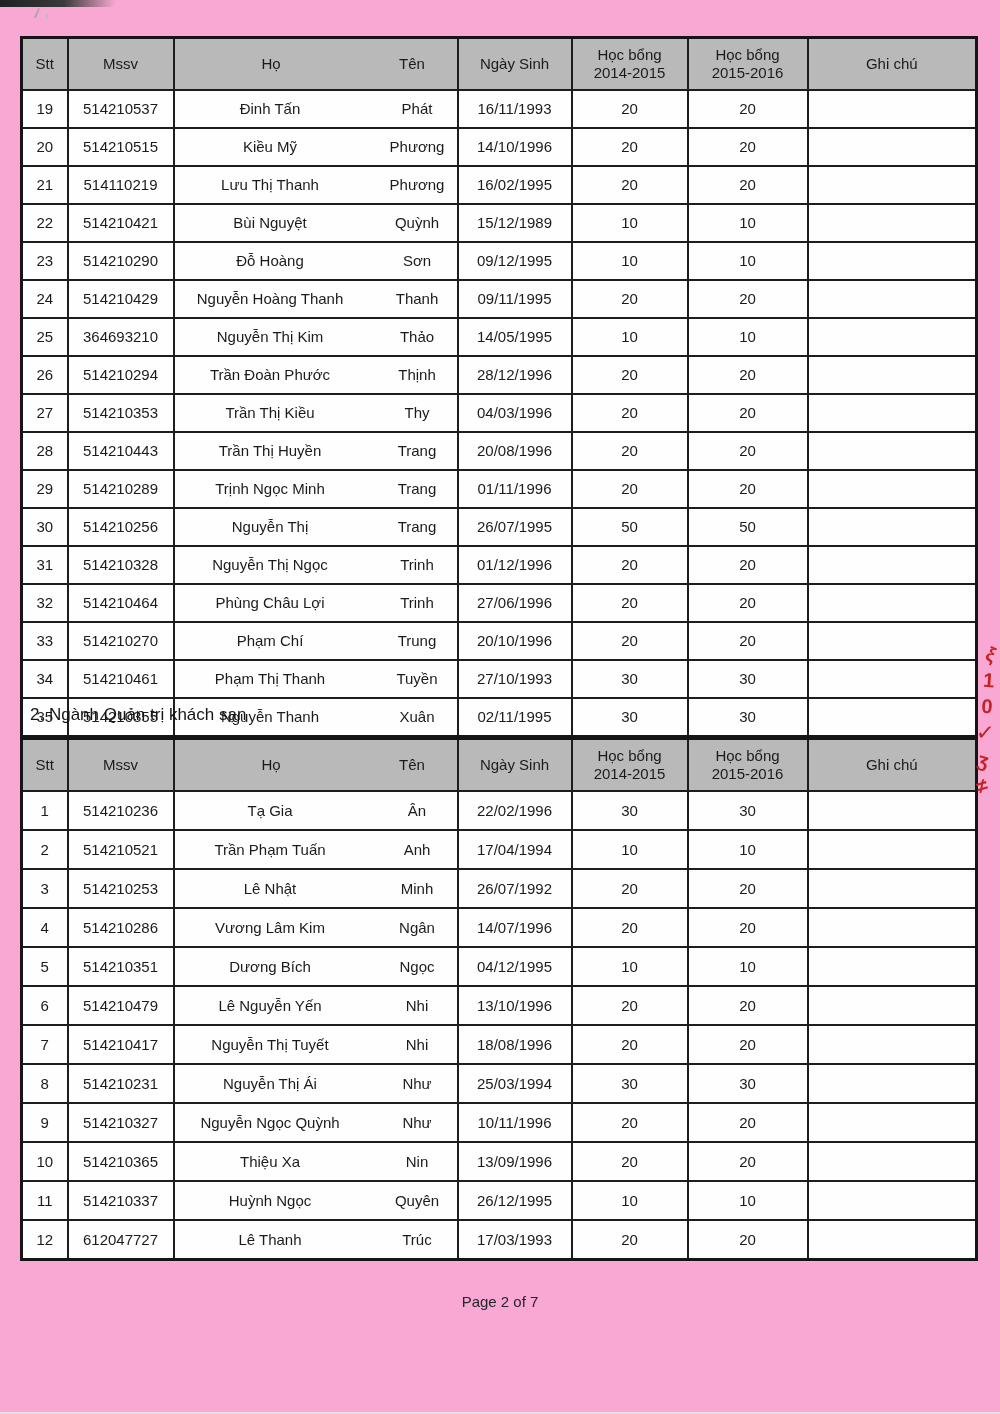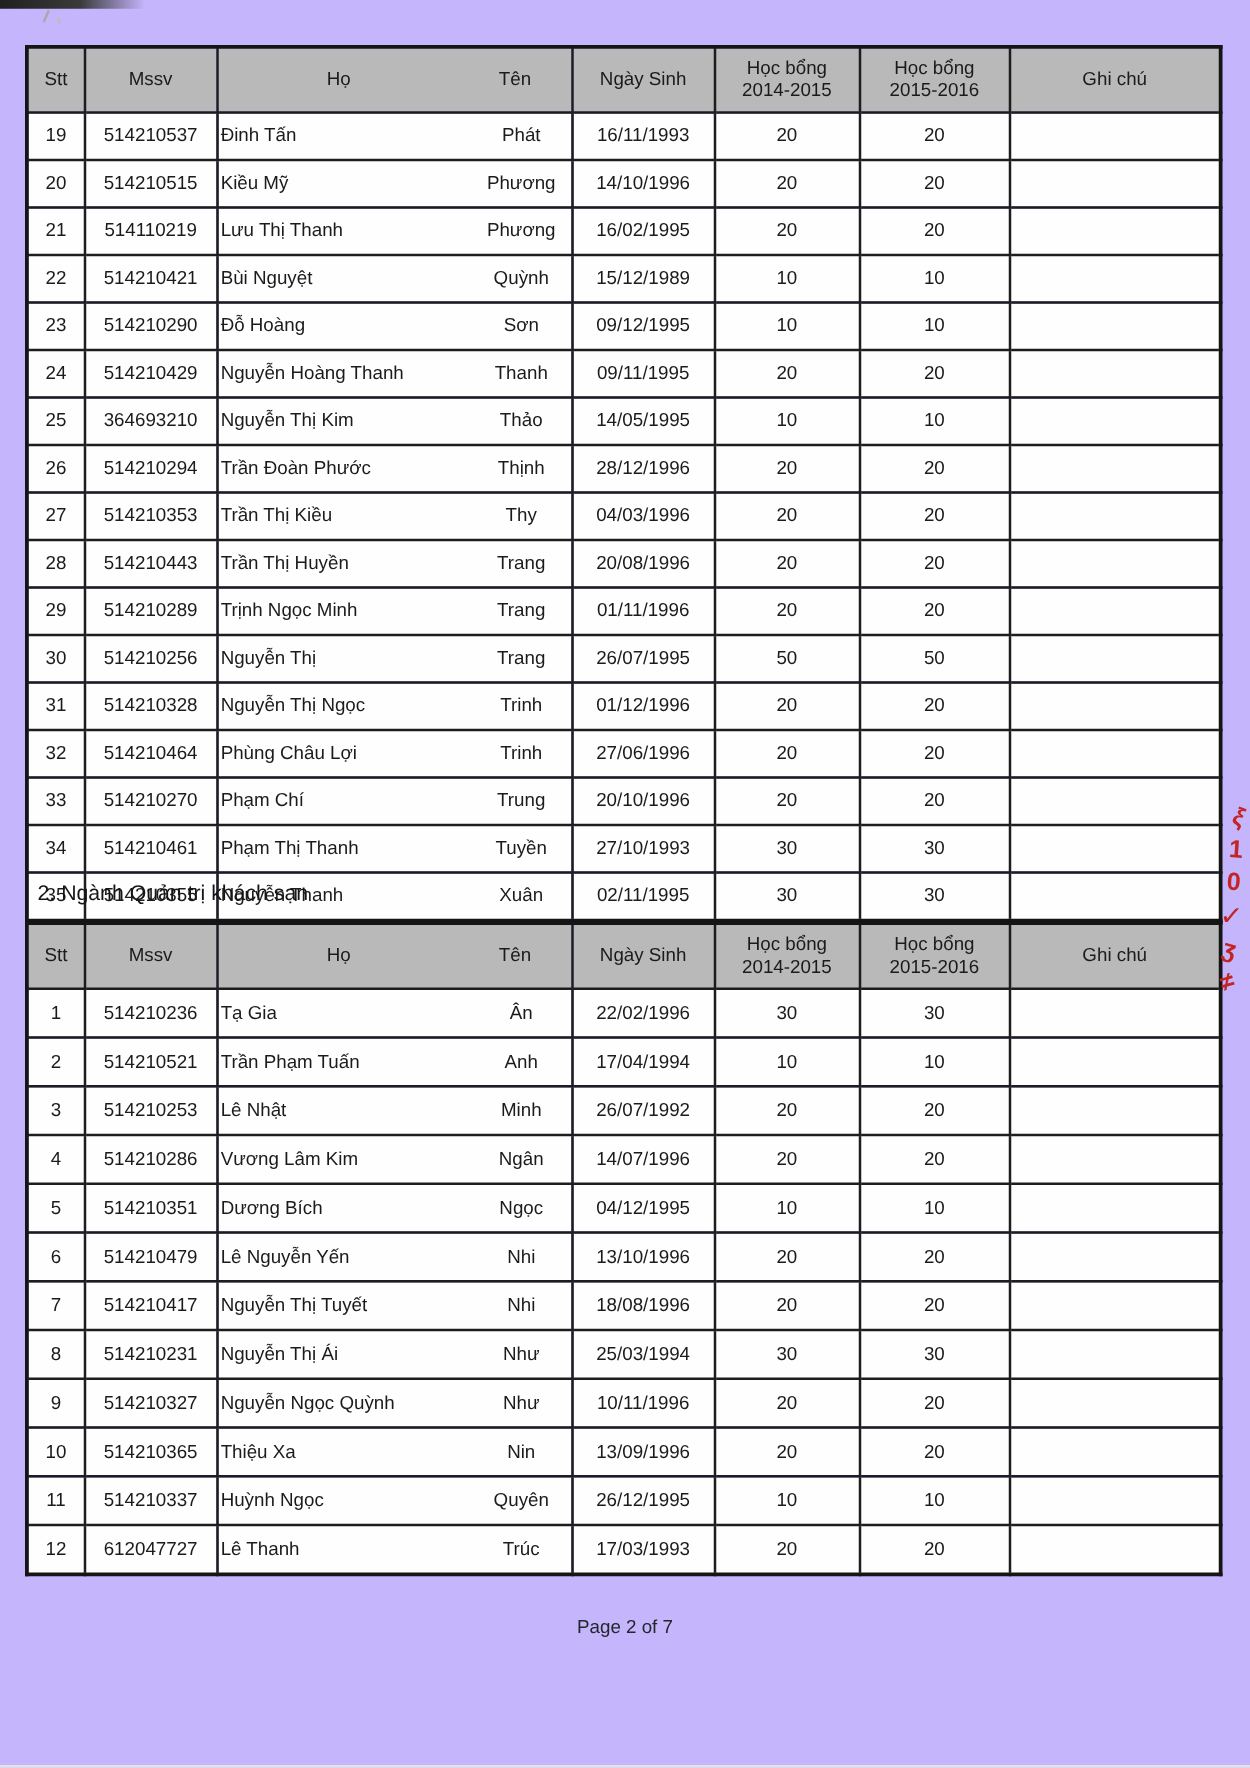--- a/index.html
+++ b/index.html
@@ -4,21 +4,21 @@
 <style>
   html,body{margin:0;padding:0;}
   body{
     width:1000px;height:1414px;
     background:#ffffff;
     font-family:"Liberation Sans","DejaVu Sans",sans-serif;
     color:#1b1b1b;
     position:relative;
     overflow:hidden;
   }
-  .page{position:absolute;inset:0;background:#c4b5fd;}
+  .page{position:absolute;inset:0;background:#f9a8d4;}
 
   
   .top-strip{position:absolute;left:0;top:0;width:116px;height:7px;
     background:linear-gradient(90deg,#202020 0%,#3a3a3a 55%,rgba(60,60,60,0) 100%);}
   .speck1{position:absolute;left:36px;top:8px;width:2px;height:10px;background:#a9a9a9;transform:rotate(24deg);}
   .speck2{position:absolute;left:46px;top:14px;width:2px;height:5px;background:#bdbdbd;transform:rotate(-10deg);}
   .bottom-edge{position:absolute;left:0;bottom:0;width:100%;height:2px;background:#e3e3e3;}
 
   table{border-collapse:collapse;table-layout:fixed;position:absolute;left:20px;width:955px;}
   #table1{top:36px;}
@@ -33,21 +33,21 @@
     padding:0 4px;overflow:hidden;white-space:nowrap;
   }
   table{border:3px solid #151515;}
   th{
     background:#b9b9b9;height:50px;font-weight:400;
     text-align:center;white-space:pre-line;
   }
   td{height:36px;background:#fefefe;}
   #table2 td{height:37px;}
   td.col-stt,td.col-mssv,td.col-ns,td.col-hb1,td.col-hb2{text-align:center;}
-  td.col-ho{text-align:left;padding-left:2px;}
+  td.col-ho{text-align:center;padding-left:2px;}
   td.col-ten{text-align:center;padding-left:14px;}
   
   th.col-ho,td.col-ho{border-right:none;}
   th.col-ten,td.col-ten{border-left:none;}
 
   .section-title{
     position:absolute;left:30px;top:705px;
     font-size:17px;font-weight:400;color:#151515;
   }
   .footer{

